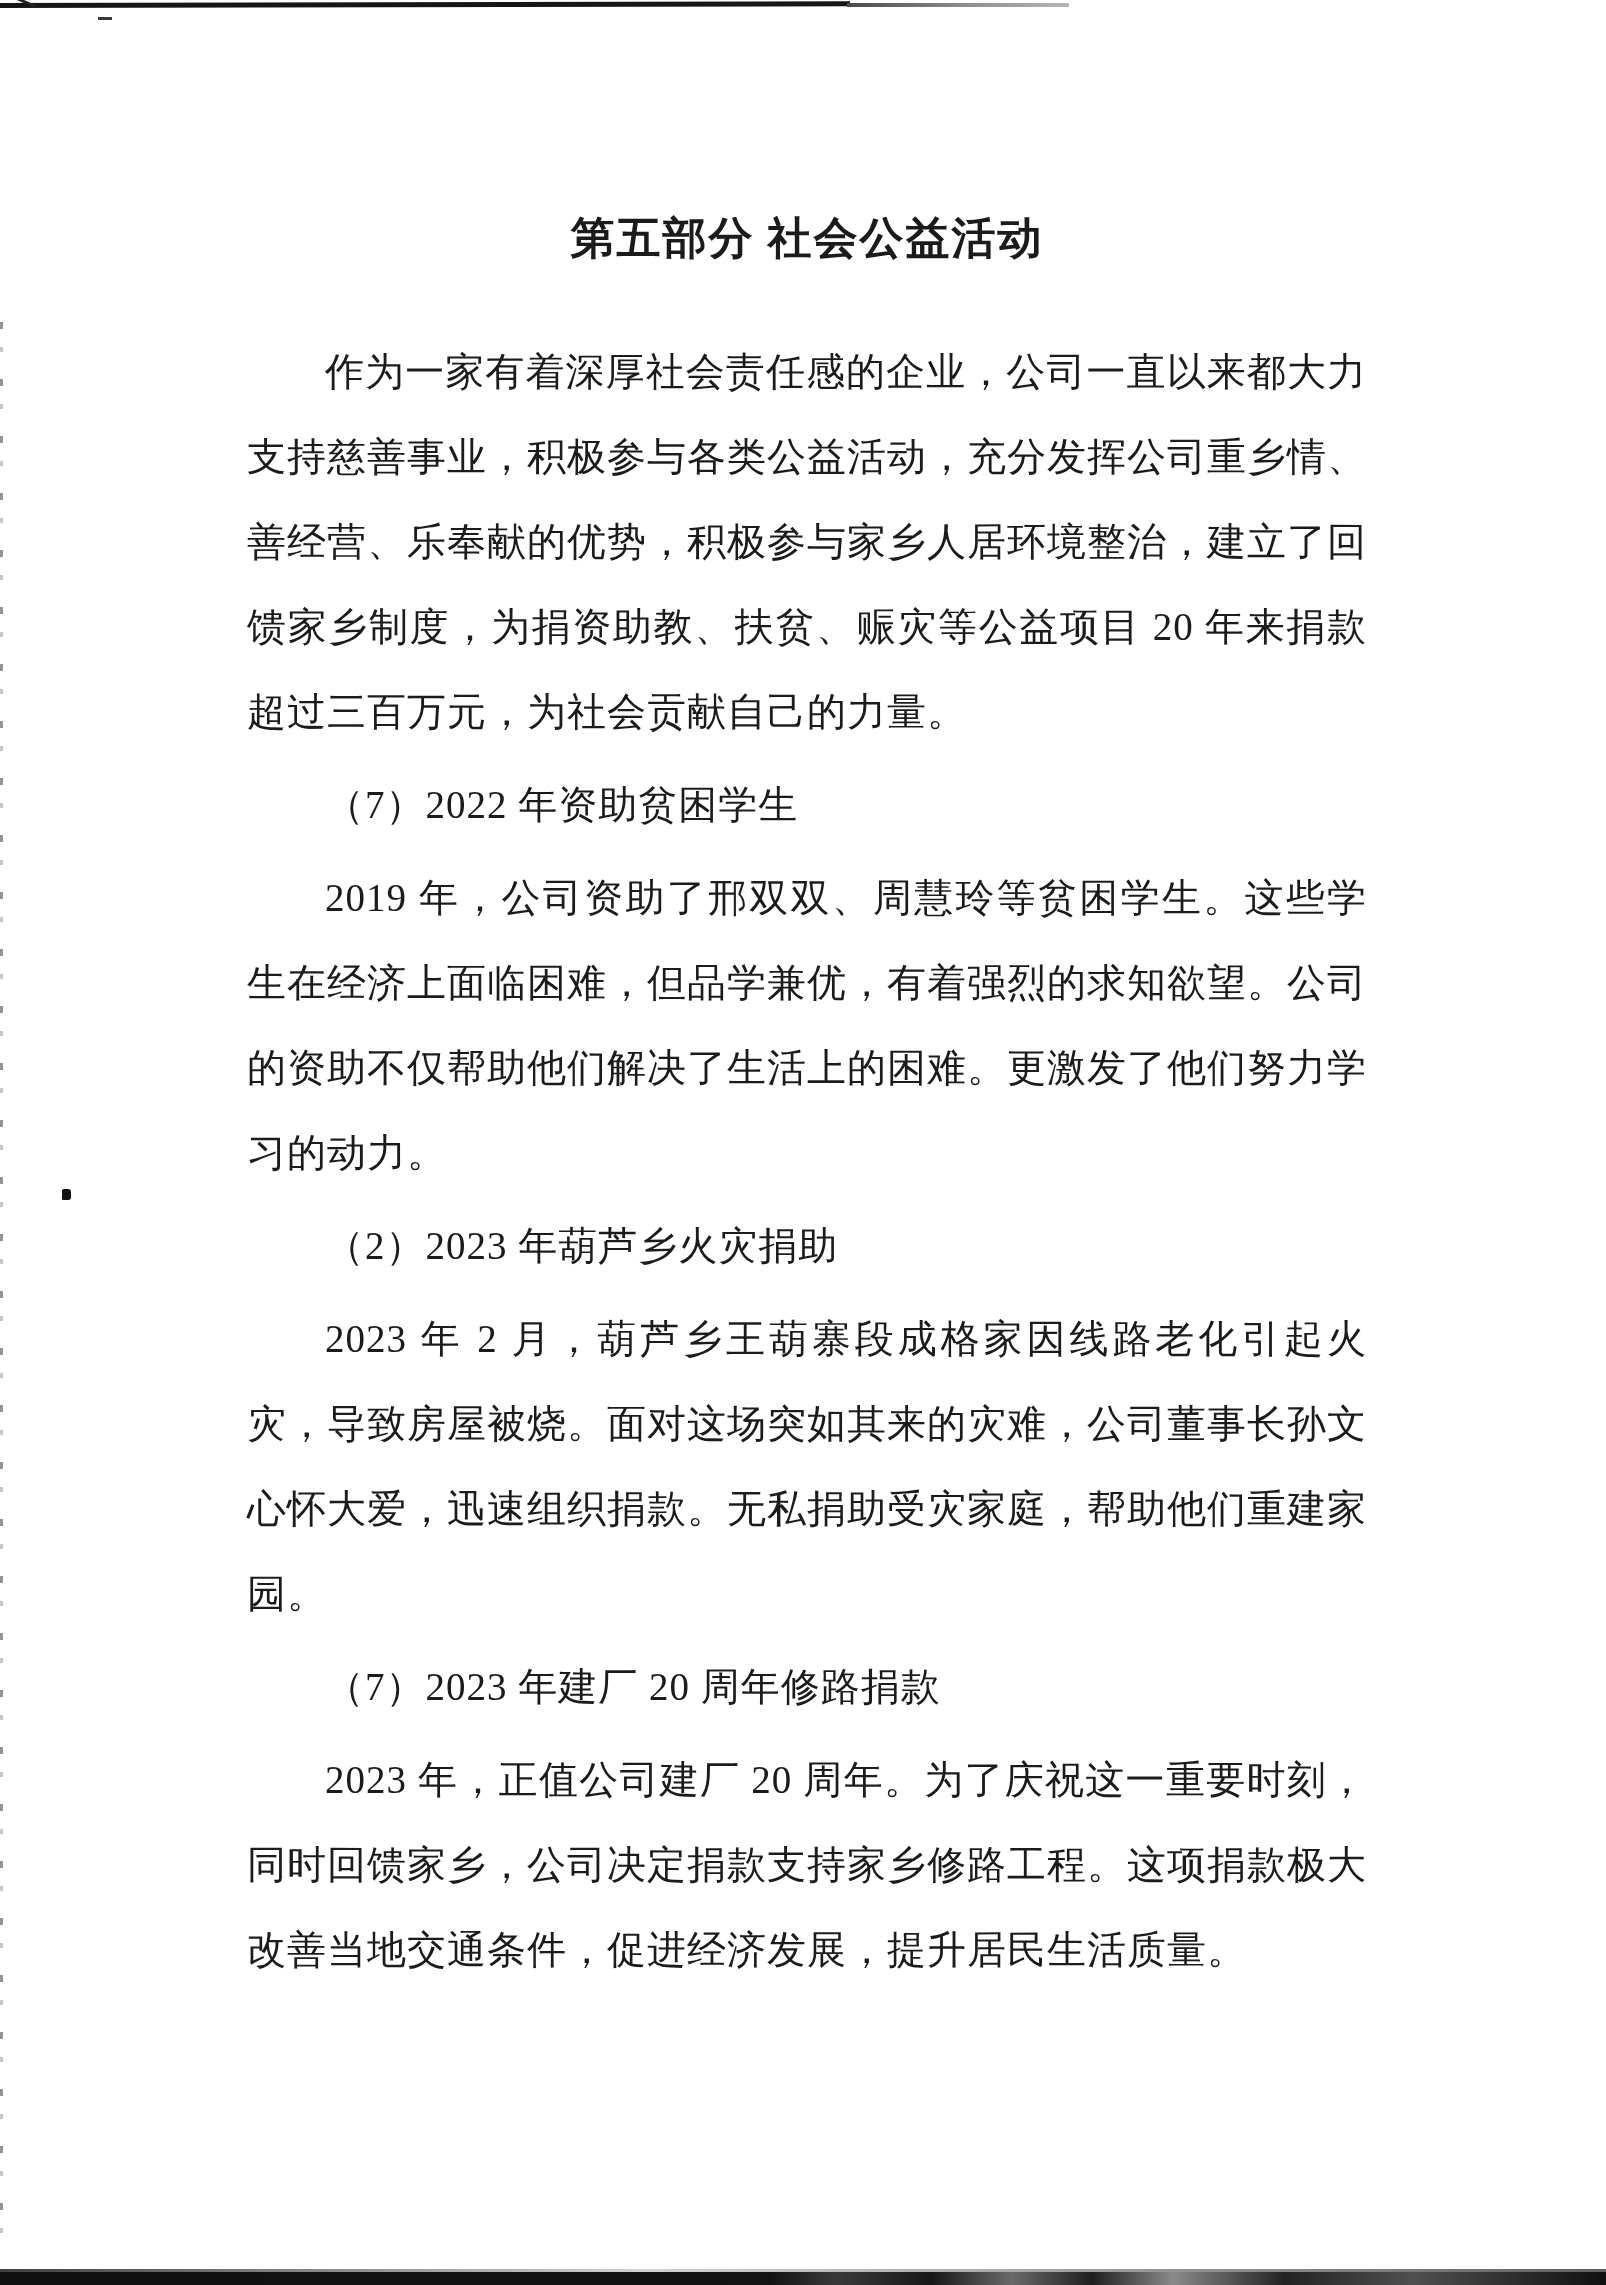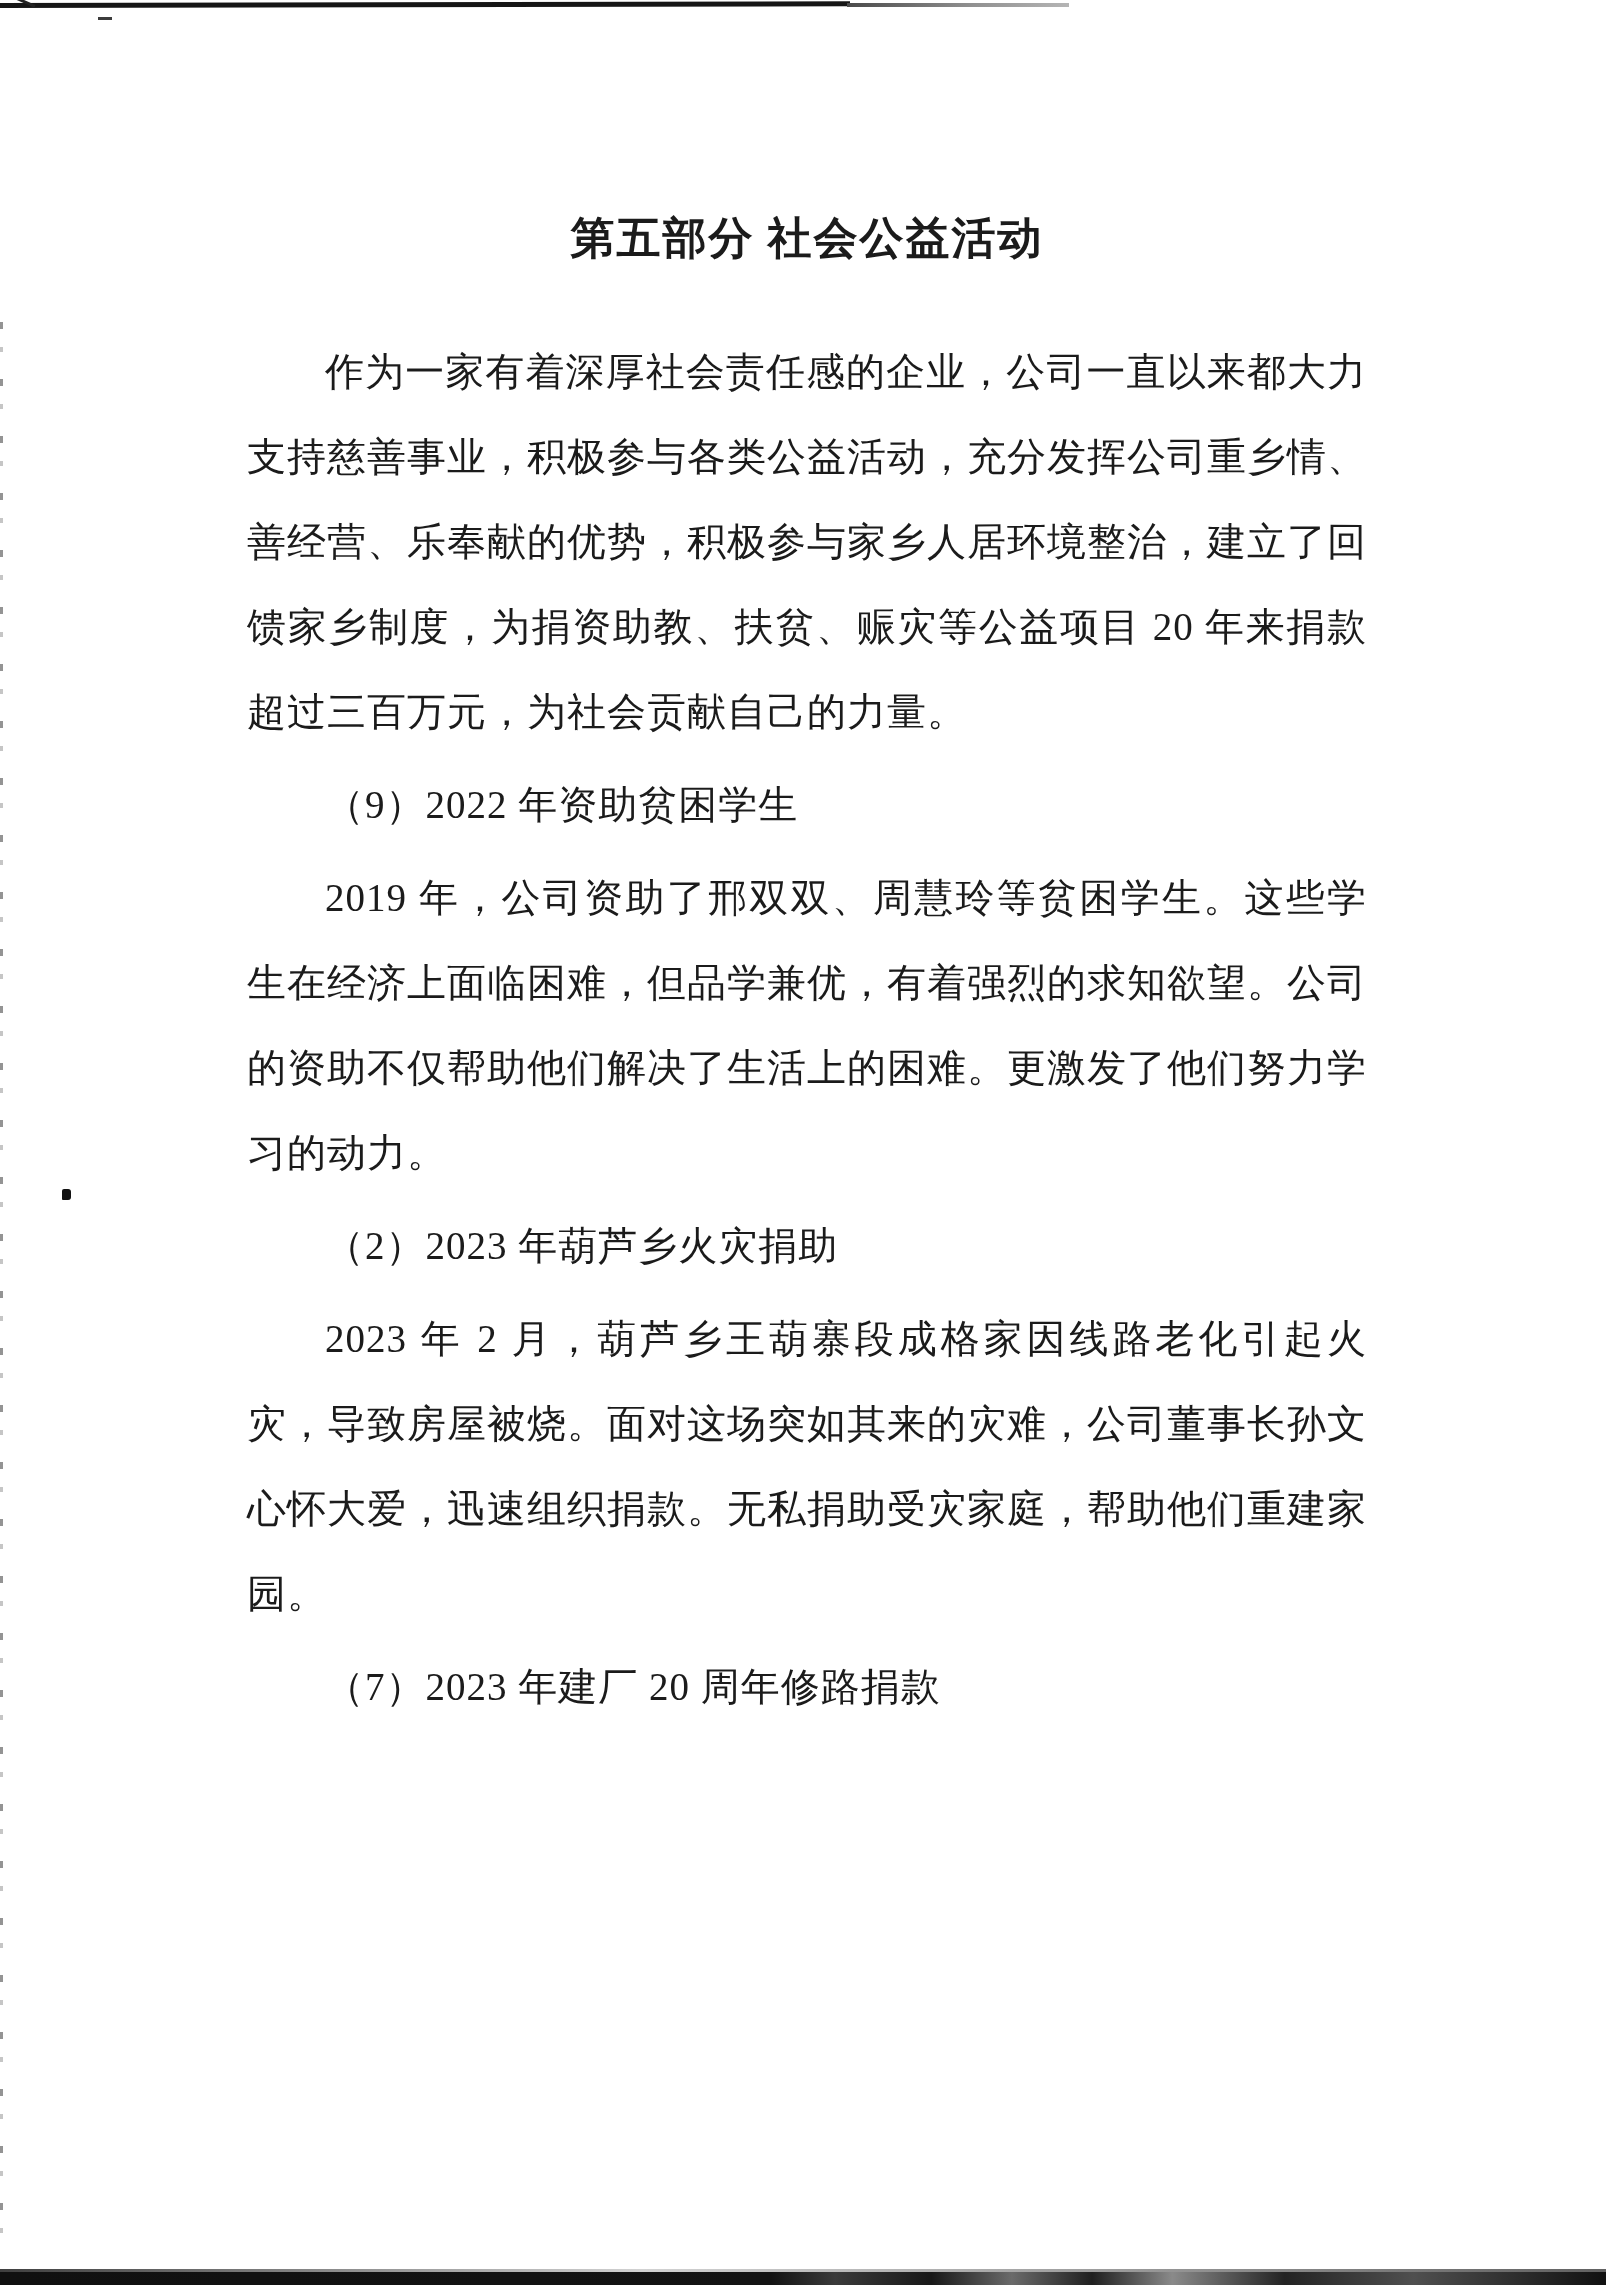--- a/index.html
+++ b/index.html
@@ -113,26 +113,27 @@
   <div class="artifact top-tick2"></div>
   <div class="artifact left-edge"></div>
   <div class="artifact speck"></div>
   <div class="artifact bottom-band"></div>
 
   <main class="content">
     <h1 class="title">第五部分 社会公益活动</h1>
 
     <p class="para">作为一家有着深厚社会责任感的企业，公司一直以来都大力支持慈善事业，积极参与各类公益活动，充分发挥公司重乡情、善经营、乐奉献的优势，积极参与家乡人居环境整治，建立了回馈家乡制度，为捐资助教、扶贫、赈灾等公益项目 20 年来捐款超过三百万元，为社会贡献自己的力量。</p>
 
-    <p class="para">（9）2022 年资助贫困学生</p>
+    <p class="para">（7）2022 年资助贫困学生</p>
 
     <p class="para">2019 年，公司资助了邢双双、周慧玲等贫困学生。这些学生在经济上面临困难，但品学兼优，有着强烈的求知欲望。公司的资助不仅帮助他们解决了生活上的困难。更激发了他们努力学习的动力。</p>
 
     <p class="para">（2）2023 年葫芦乡火灾捐助</p>
 
     <p class="para">2023 年 2 月，葫芦乡王葫寨段成格家因线路老化引起火灾，导致房屋被烧。面对这场突如其来的灾难，公司董事长孙文心怀大爱，迅速组织捐款。无私捐助受灾家庭，帮助他们重建家园。</p>
 
     <p class="para">（7）2023 年建厂 20 周年修路捐款</p>
 
+    <p class="para">2023 年，正值公司建厂 20 周年。为了庆祝这一重要时刻，同时回馈家乡，公司决定捐款支持家乡修路工程。这项捐款极大改善当地交通条件，促进经济发展，提升居民生活质量。</p>
   </main>
 
 </div>
 
 
 </body></html>

